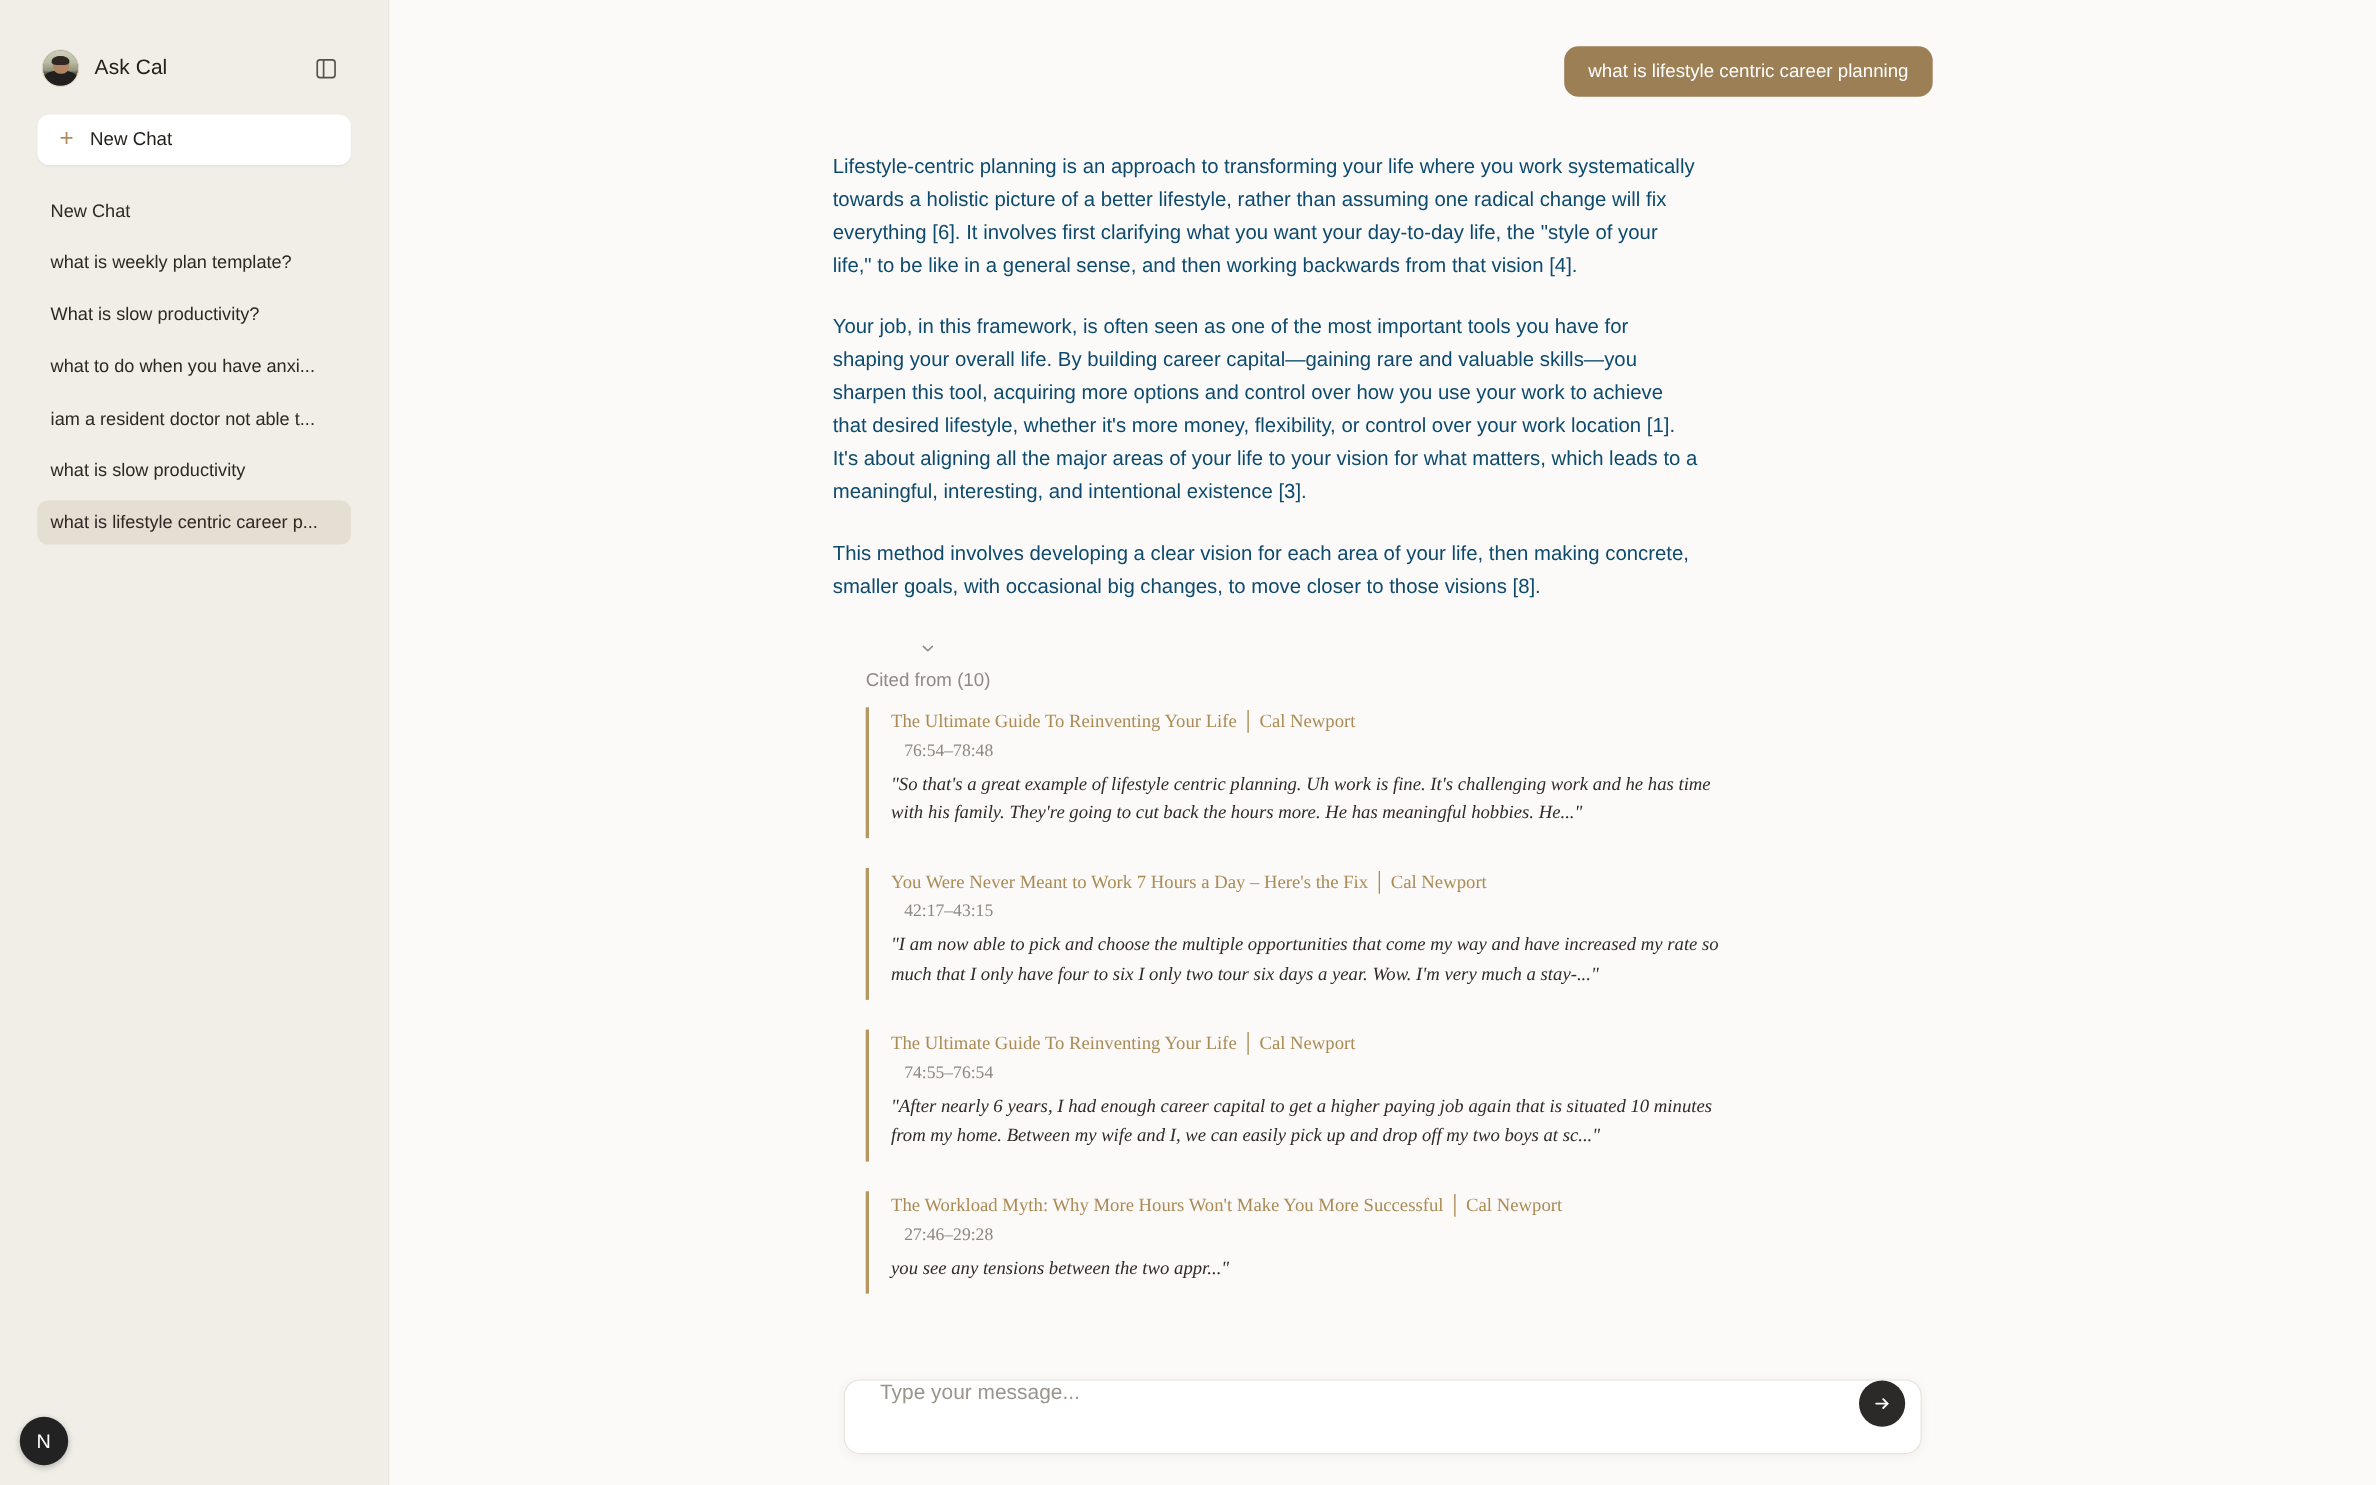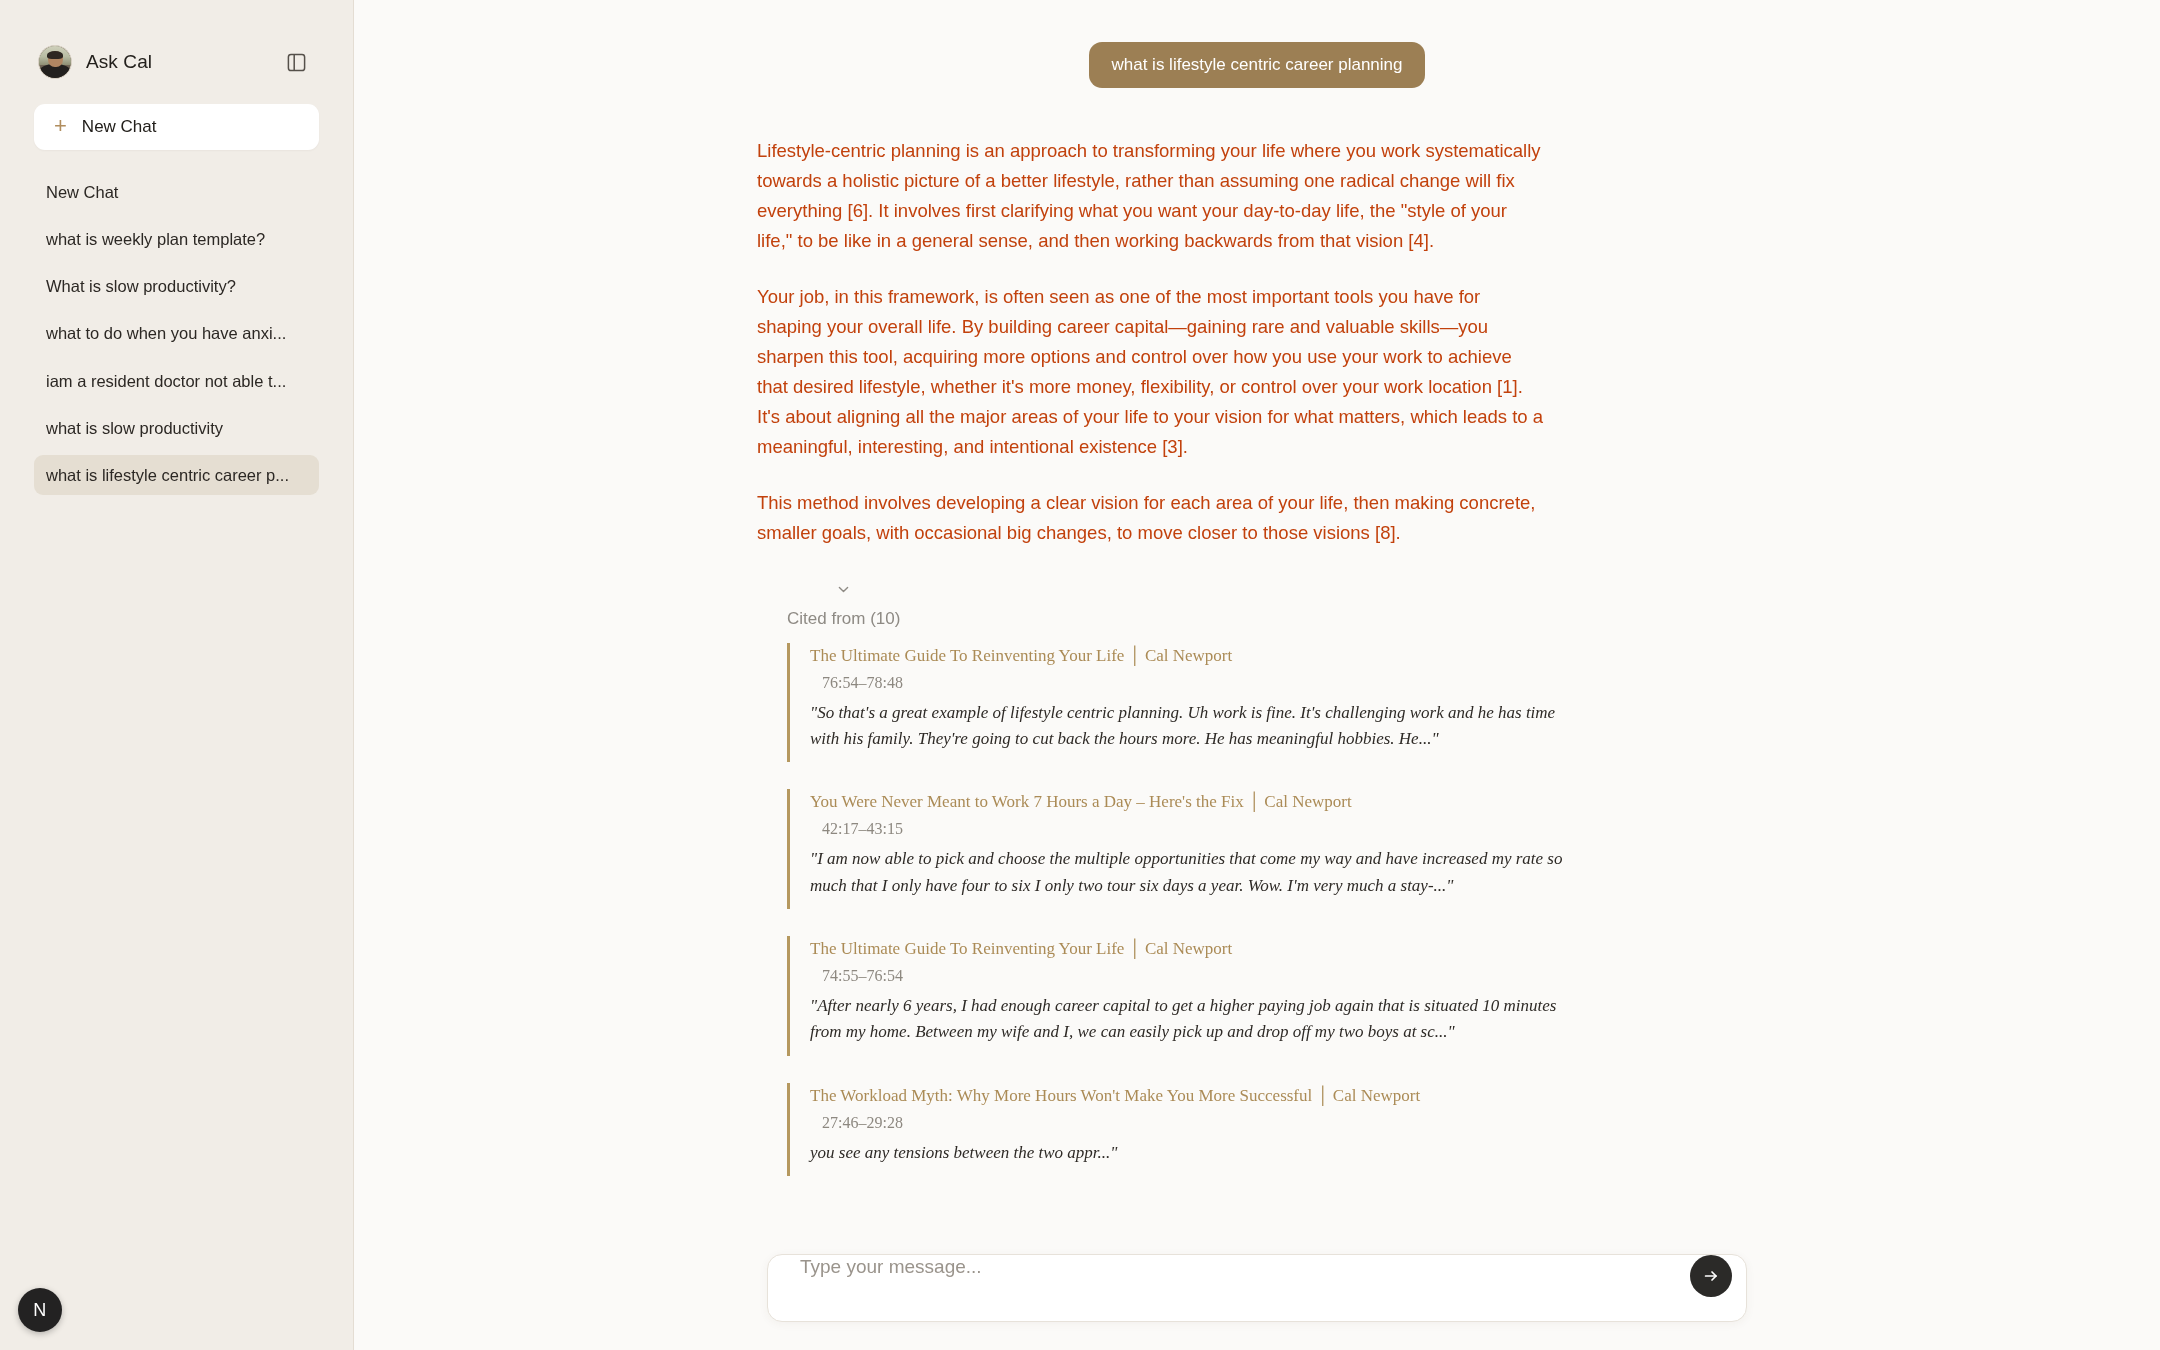--- a/index.html
+++ b/index.html
@@ -138,36 +138,36 @@
     inset: 0;
     overflow: hidden;
     padding: 0;
   }
   .thread {
     width: 1000px;
     margin: 0 auto;
     padding-top: 42px;
   }
 
-  .user-row { display: flex; justify-content: center; }
+  .user-row { display: flex; justify-content: flex-end; }
   .user-bubble {
     background: #9c7f54;
     color: #ffffff;
     font-size: 17px;
     padding: 12px 22px;
     border-radius: 13px;
     max-width: 640px;
     line-height: 1.3;
   }
 
   .answer { margin-top: 48px; }
   .answer p {
     font-size: 18.5px;
     line-height: 1.62;
-    color: #c2410c;
+    color: #0c4a6e;
     margin: 0 0 26px 0;
     max-width: 790px;
   }
 
   .cited-head {
     display: flex;
     align-items: center;
     gap: 12px;
     margin: 34px 0 14px 30px;
     cursor: pointer;

